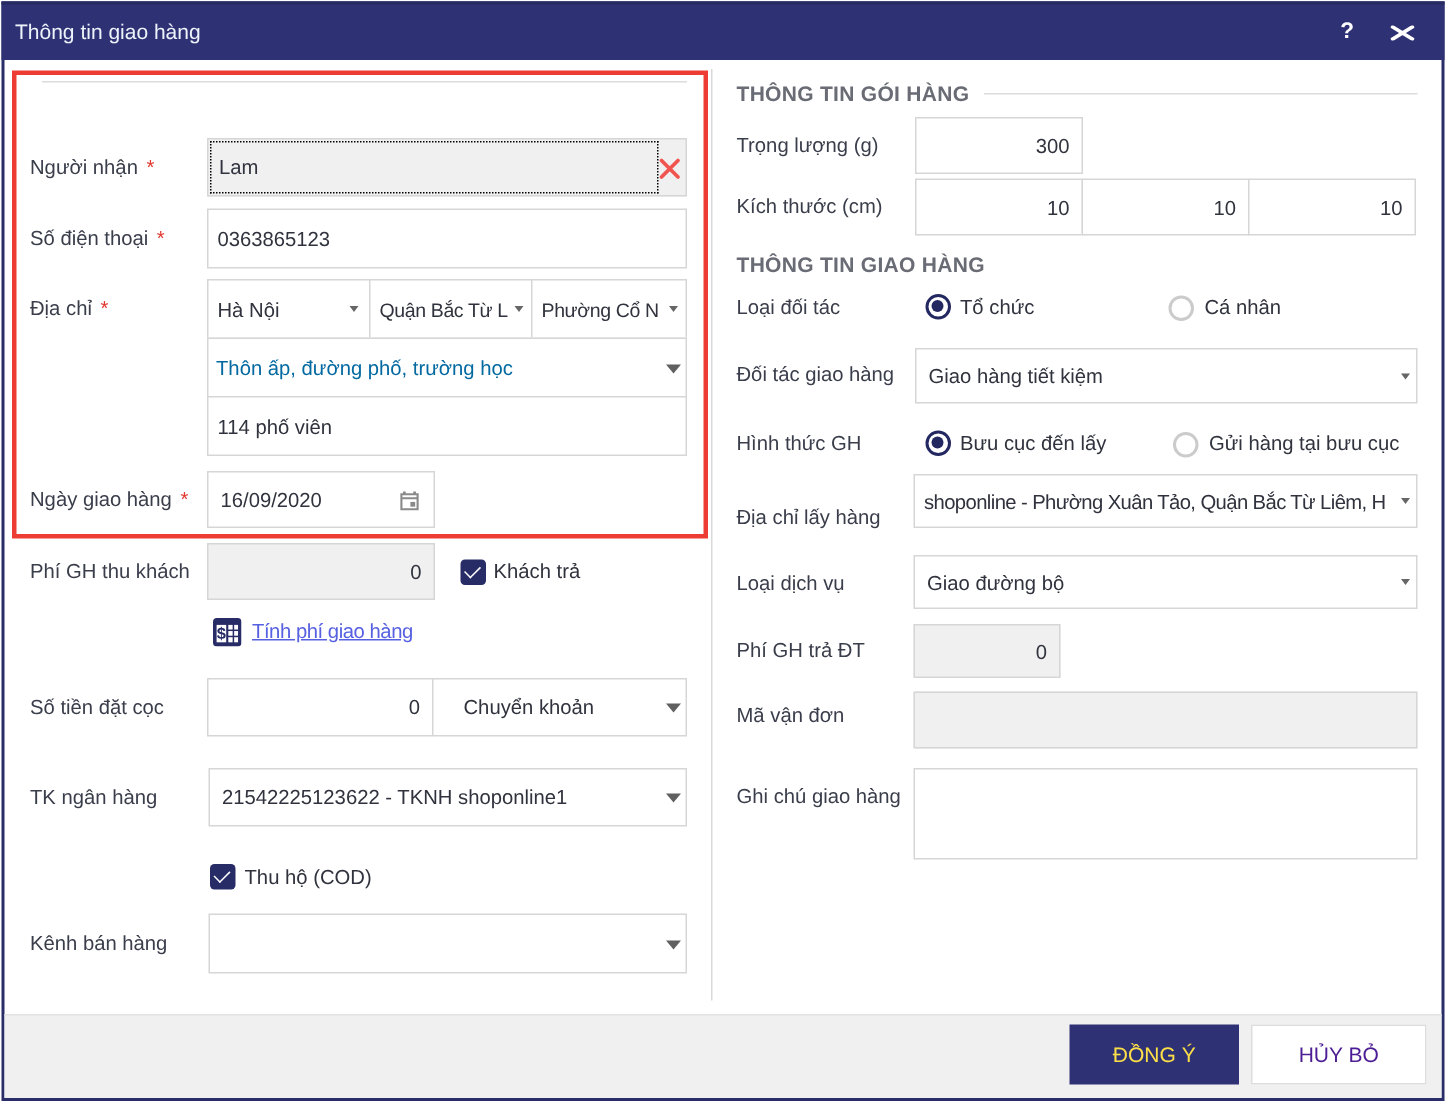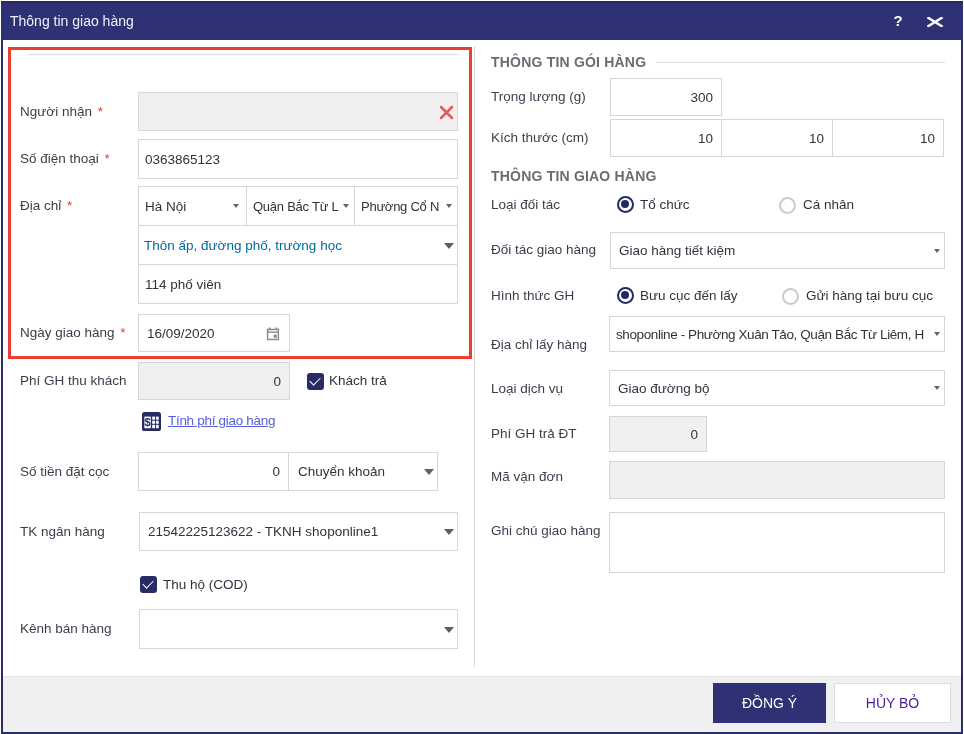--- a/index.html
+++ b/index.html
@@ -41,20 +41,21 @@
 <div class="abs" style="left:8px;top:47px;width:464px;height:312px;border:3px solid #ec3c33"></div>
 
 <div class="abs" style="left:473.5px;top:46px;width:1.5px;height:621px;background:#d9d9d9"></div>
 
 <div class="hdr" style="left:18px;top:54px;width:440px">
     <span class="ln"></span>
   </div>
 
 <div class="lbl" style="left:20px;top:103px">Người nhận <span class="req">*</span></div>
 <div class="inp dis" style="left:138px;top:92px;width:320px;height:39px;padding:0">
+  <div style="position:absolute;left:1px;top:1px;width:299px;height:35px;border:1px dotted #000;display:flex;align-items:center;padding-left:5px">Lam</div>
   <svg style="position:absolute;right:3px;top:12px" width="15" height="15" viewBox="0 0 15 15">
       <path d="M2 2 L13 13 M13 2 L2 13" stroke="#f05550" stroke-width="2.5" stroke-linecap="round"></path>
     </svg>
 </div>
 
 <div class="lbl" style="left:20px;top:150px">Số điện thoại <span class="req">*</span></div>
 <div class="inp" style="left:138px;top:139px;width:320px;height:40px;padding-left:6px">0363865123</div>
 
 <div class="lbl" style="left:20px;top:197px">Địa chỉ <span class="req">*</span></div>
 <div class="inp" style="left:138px;top:186px;width:109px;height:40px;padding-left:6px">Hà Nội<span class="arr2" style="right:7px"></span></div>
@@ -88,21 +89,21 @@
       <rect x="10.2" y="8.7" width="2.9" height="3.1"></rect>
       <rect x="14.1" y="8.7" width="2.6" height="3.1"></rect>
       <rect x="10.2" y="12.8" width="2.9" height="3.4"></rect>
       <rect x="14.1" y="12.8" width="2.6" height="3.4"></rect>
     </g>
   </svg>
 <div class="abs" style="left:168px;top:413px;font-size:13.5px;letter-spacing:-0.3px;color:#5660e0;text-decoration:underline">Tính phí giao hàng</div>
 
 <div class="lbl" style="left:20px;top:463px">Số tiền đặt cọc</div>
 <div class="inp rt" style="left:138px;top:452px;width:151px;height:39px">0</div>
-<div class="inp" style="left:288px;top:452px;width:150px;height:39px;padding-left:9px">Chuyển khoản<span class="arr"></span></div>
+<div class="inp" style="left:288px;top:452px;width:170px;height:39px;padding-left:20px">Chuyển khoản<span class="arr"></span></div>
 
 <div class="lbl" style="left:20px;top:523px">TK ngân hàng</div>
 <div class="inp" style="left:139px;top:512px;width:319px;height:39px;padding-left:8px">21542225123622 - TKNH shoponline1<span class="arr"></span></div>
 
 <div class="cb" style="left:140px;top:576px;width:17px;height:17px"></div>
 <div class="cblbl" style="left:163px;top:576px">Thu hộ (COD)</div>
 
 <div class="lbl" style="left:20px;top:620px">Kênh bán hàng</div>
 <div class="inp" style="left:139px;top:609px;width:319px;height:40px">
     <span class="arr"></span>
@@ -149,14 +150,14 @@
 <div class="lbl" style="left:491px;top:425px">Phí GH trả ĐT</div>
 <div class="inp dis rt" style="left:609px;top:416px;width:98px;height:36px">0</div>
 
 <div class="lbl" style="left:491px;top:468px">Mã vận đơn</div>
 <div class="inp dis" style="left:609px;top:461px;width:336px;height:38px"></div>
 
 <div class="lbl" style="left:491px;top:522px">Ghi chú giao hàng</div>
 <div class="inp" style="left:609px;top:512px;width:336px;height:61px"></div>
 
 <div class="footer"></div>
-<div class="btn" style="left:713px;top:683px;width:113px;height:40px;background:#2e3174;color:#ffffff">ĐỒNG Ý</div>
+<div class="btn" style="left:713px;top:683px;width:113px;height:40px;background:#2e3174;color:#fde047">ĐỒNG Ý</div>
 <div class="btn" style="left:834px;top:683px;width:117px;height:40px;background:#fff;border:1px solid #ddd;color:#4c1d95">HỦY BỎ</div>
 
 </body></html>

